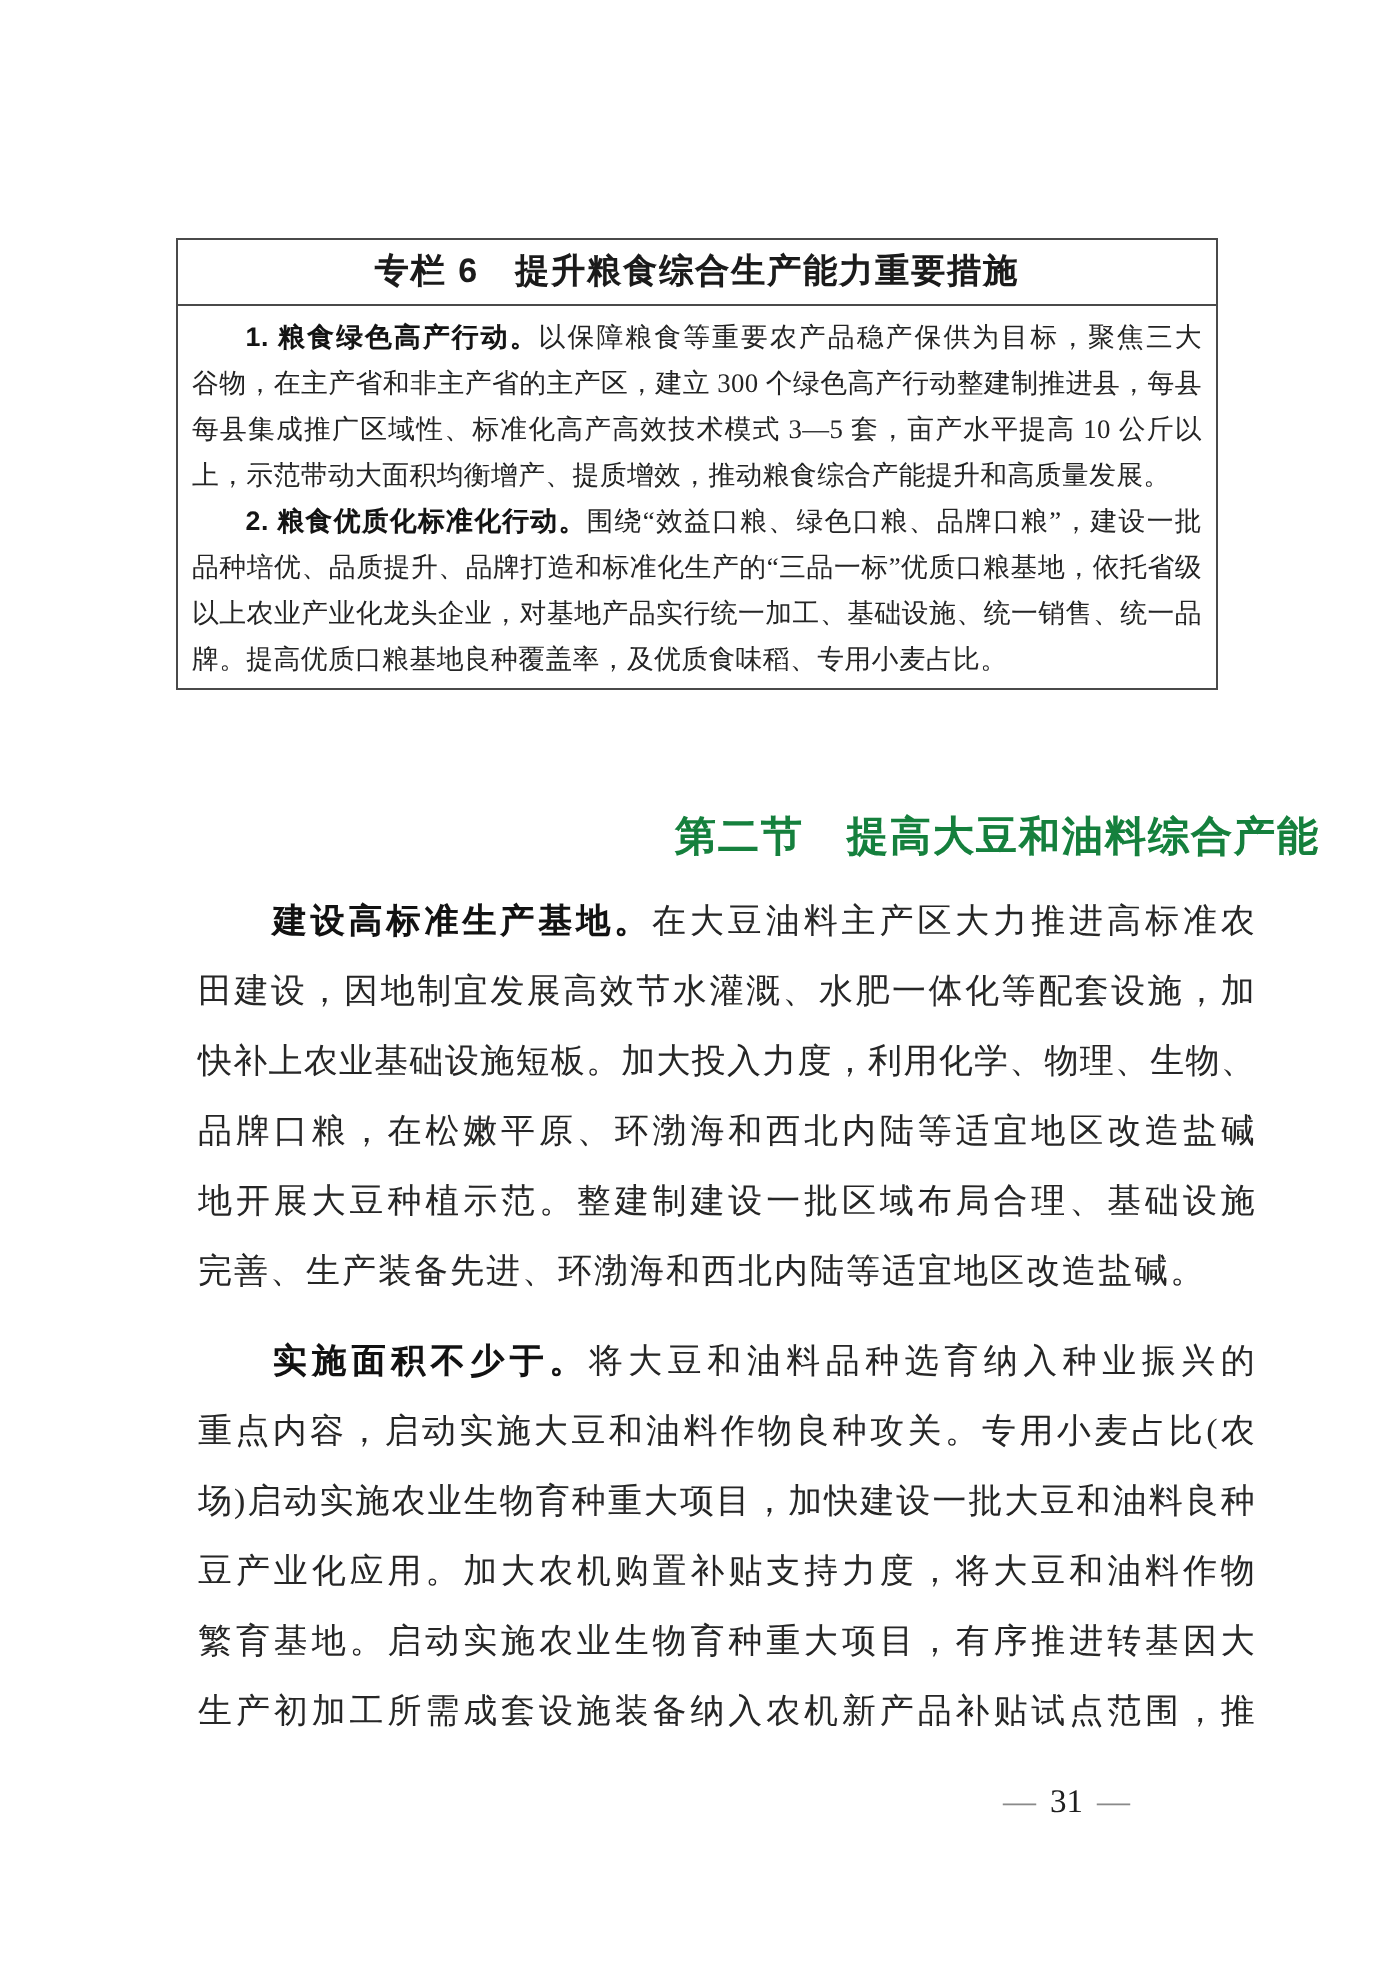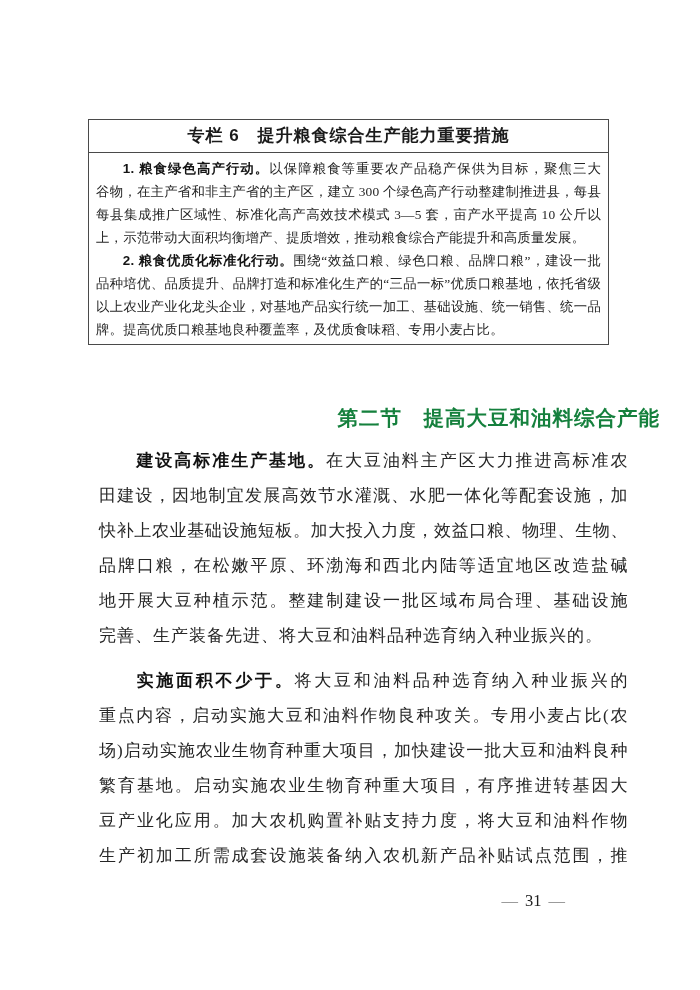--- a/index.html
+++ b/index.html
@@ -81,32 +81,32 @@
       <div class="bline">以上农业产业化龙头企业，对基地产品实行统一加工、基础设施、统一销售、统一品</div>
       <div class="bline end">牌。提高优质口粮基地良种覆盖率，及优质食味稻、专用小麦占比。</div>
     </div>
   </div>
 
   <h2 class="section-heading">第二节　提高大豆和油料综合产能</h2>
 
   <div class="mpara" id="mpara1">
     <div class="mline start"><span class="mlead">建设高标准生产基地。</span><span>在大豆油料主产区大力推进高标准农</span></div>
     <div class="mline">田建设，因地制宜发展高效节水灌溉、水肥一体化等配套设施，加</div>
-    <div class="mline">快补上农业基础设施短板。加大投入力度，效益口粮、物理、生物、</div>
+    <div class="mline">快补上农业基础设施短板。加大投入力度，利用化学、物理、生物、</div>
     <div class="mline">品牌口粮，在松嫩平原、环渤海和西北内陆等适宜地区改造盐碱</div>
     <div class="mline">地开展大豆种植示范。整建制建设一批区域布局合理、基础设施</div>
-    <div class="mline end">完善、生产装备先进、将大豆和油料品种选育纳入种业振兴的。</div>
+    <div class="mline end">完善、生产装备先进、环渤海和西北内陆等适宜地区改造盐碱。</div>
   </div>
 
   <div class="mpara" id="mpara2">
     <div class="mline start"><span class="mlead">实施面积不少于。</span><span>将大豆和油料品种选育纳入种业振兴的</span></div>
     <div class="mline">重点内容，启动实施大豆和油料作物良种攻关。专用小麦占比(农</div>
     <div class="mline">场)启动实施农业生物育种重大项目，加快建设一批大豆和油料良种</div>
+    <div class="mline">豆产业化应用。加大农机购置补贴支持力度，将大豆和油料作物</div>
     <div class="mline">繁育基地。启动实施农业生物育种重大项目，有序推进转基因大</div>
-    <div class="mline">豆产业化应用。加大农机购置补贴支持力度，将大豆和油料作物</div>
     <div class="mline">生产初加工所需成套设施装备纳入农机新产品补贴试点范围，推</div>
   </div>
 
   <div class="page-footer">
     <span class="dash">—</span><span class="pnum">31</span><span class="dash">—</span>
   </div>
 
 </div>
 
 </body></html>

